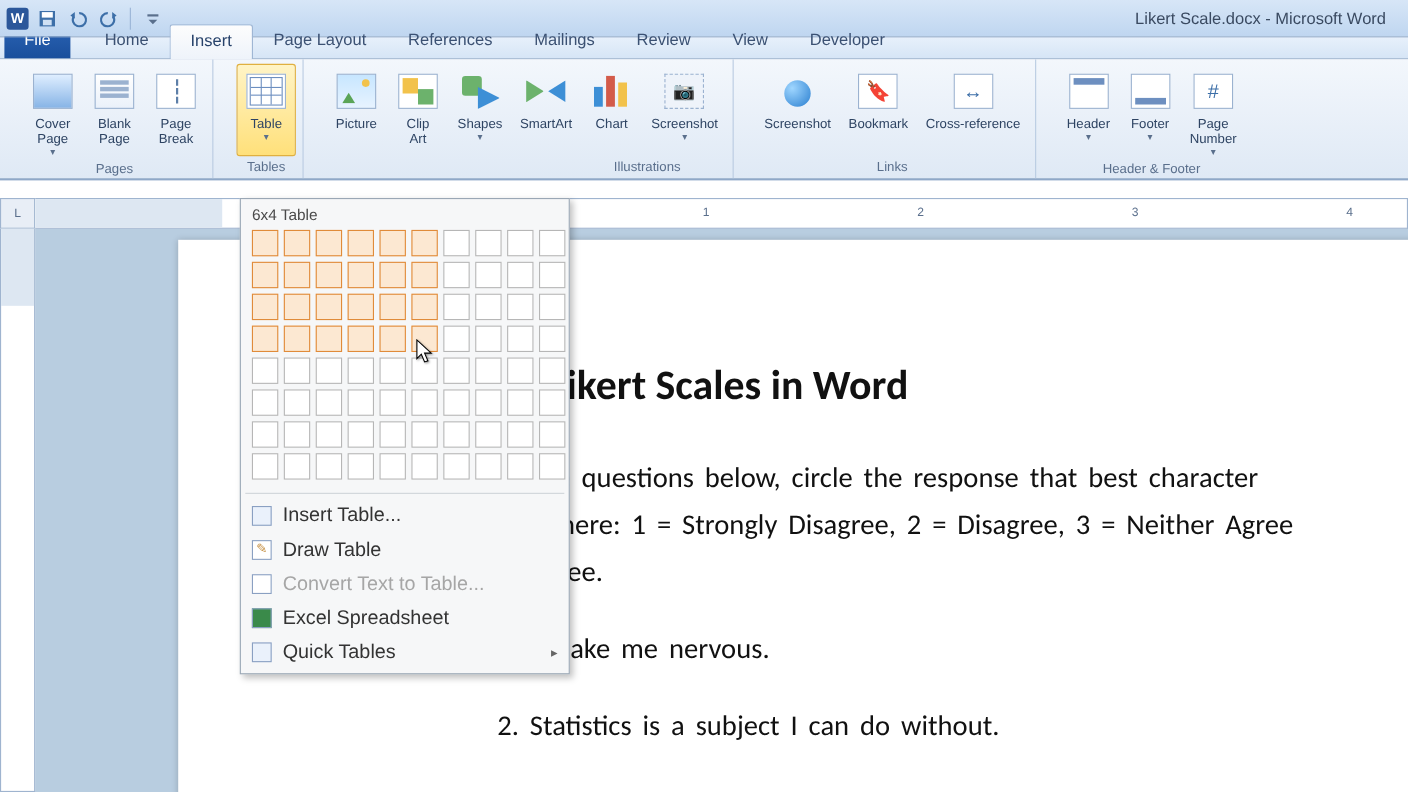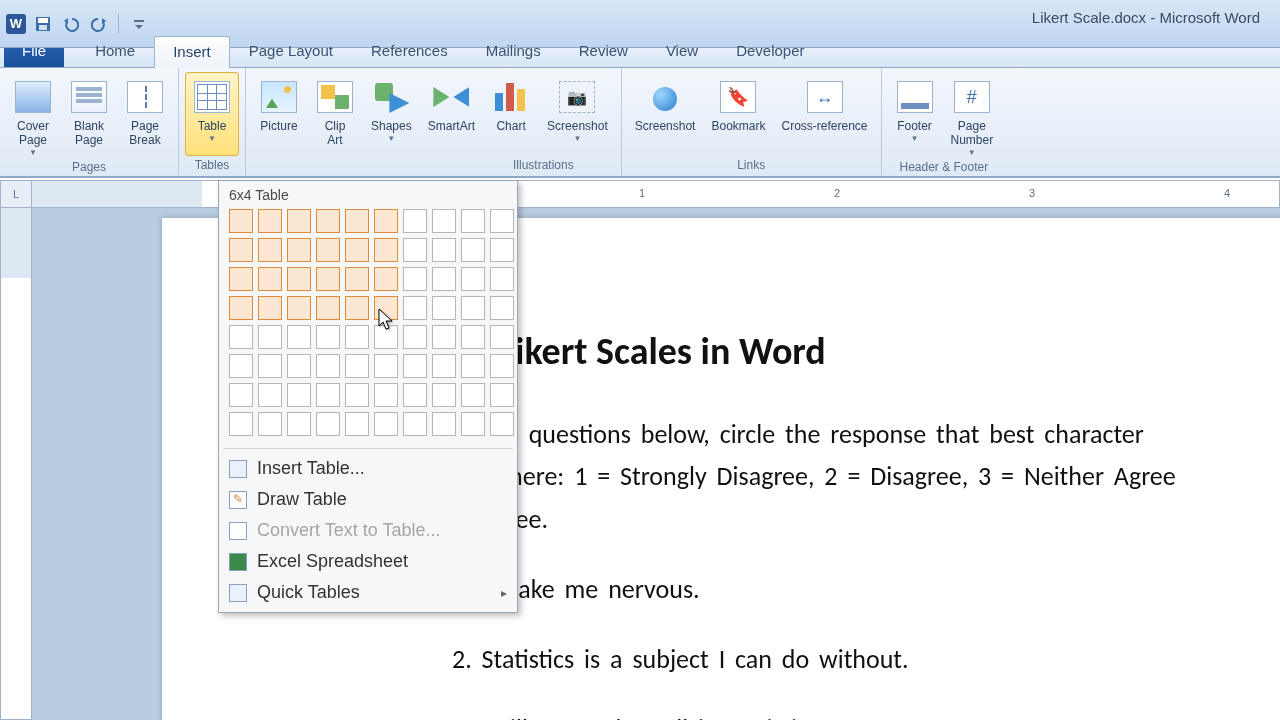--- a/index.html
+++ b/index.html
@@ -1,20 +1,20 @@
 <!DOCTYPE html>
 <html><head>
 <meta charset="utf-8">
 <style>
   * { box-sizing: border-box; margin: 0; padding: 0; font-family: "Segoe UI", Tahoma, sans-serif; }
   html, body { width: 1280px; height: 720px; overflow: hidden; background:#fff; }
 
   
   .titlebar {
-    height: 48px;
+    height: 34px;
     background: linear-gradient(#d7e6f7, #bfd6f0);
     border-bottom: 1px solid #8fa8c8;
     display: flex;
     align-items: center;
     position: relative;
   }
   .qat { display:flex; align-items:center; gap:6px; padding-left:6px; }
   .qat-app {
     width:20px; height:20px; background:#2b579a; border-radius:3px; position:relative;
     display:flex; align-items:center; justify-content:center;
@@ -61,21 +61,21 @@
   .ribbon {
     height: 110px;
     background: linear-gradient(#f3f7fc,#dfe9f5);
     border-bottom: 2px solid #8fa8c8;
     display:flex;
     position:relative;
   }
   .ribbon-group {
     display:flex; flex-direction:column; align-items:stretch;
     border-right:1px solid #b9cbe2;
-    padding:4px 6px 0 6px;
+    padding:4px 6px 0 21px;
   }
   .group-items { display:flex; gap:2px; flex:1; }
   .group-label {
     text-align:center; font-size:12px; color:#5a6f8c; padding:2px 0 4px;
   }
   .rb-btn {
     display:flex; flex-direction:column; align-items:center; justify-content:flex-start;
     padding:4px 6px 0 6px; min-width:52px; cursor:pointer;
     border:1px solid transparent; border-radius:3px;
   }
@@ -385,20 +385,27 @@
         <div class="lbl">Cross-reference</div>
       </div>
     </div>
     <div class="group-label">Links</div>
   </div>
 
   <div class="ribbon-group" style="border-right:none;">
     <div class="group-items">
       <div class="rb-btn">
         <div class="icon">
+            <div class="ic ic-hdr"></div>
+          </div>
+        <div class="lbl">Header</div>
+        <div class="drop"></div>
+      </div>
+      <div class="rb-btn">
+        <div class="icon">
             <div class="ic ic-ftr"></div>
           </div>
         <div class="lbl">Footer</div>
         <div class="drop"></div>
       </div>
       <div class="rb-btn">
         <div class="icon">
             <div class="ic ic-pnum"></div>
           </div>
         <div class="lbl">Page<br>Number</div>

